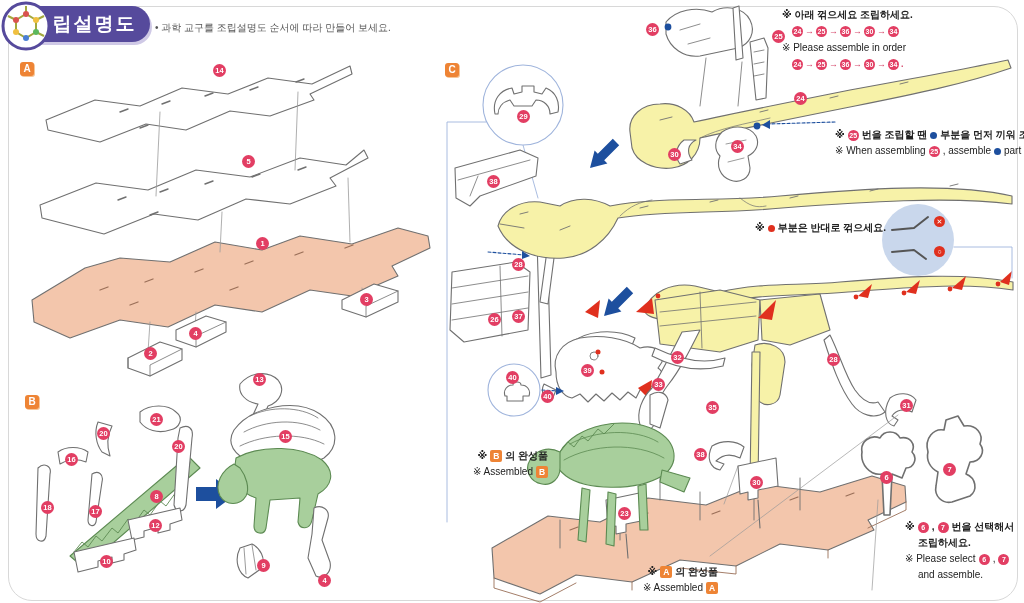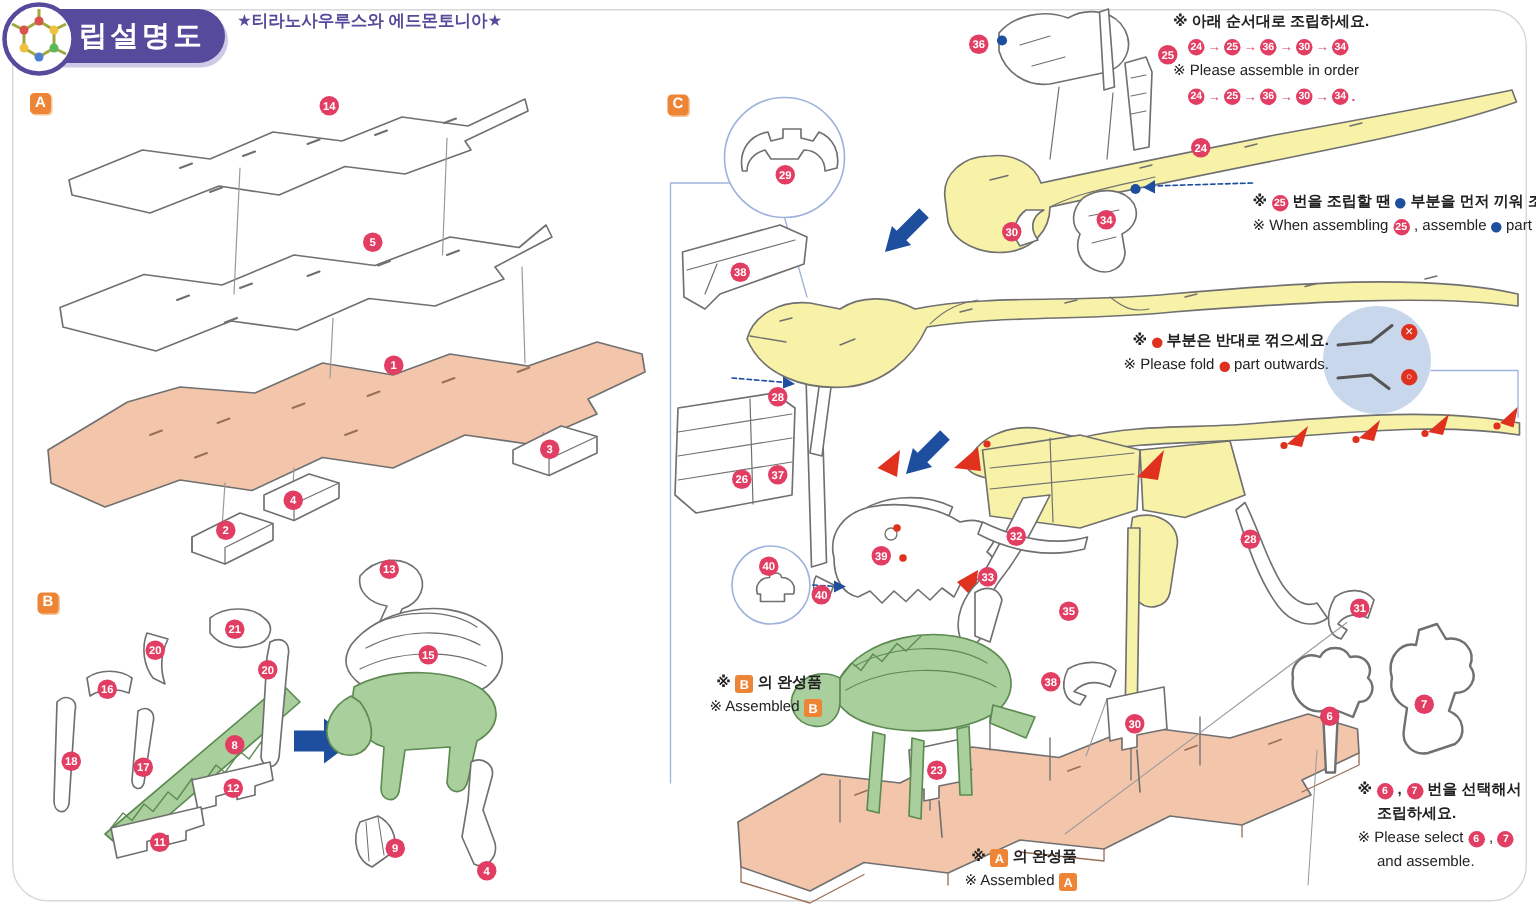--- a/index.html
+++ b/index.html
@@ -265,42 +265,42 @@
       <g stroke="none">
         <circle cx="26" cy="14" r="3" fill="#d9534f"></circle>
           <circle cx="36" cy="20" r="3" fill="#f0c040"></circle>
         <circle cx="36" cy="32" r="3" fill="#5cb85c"></circle>
           <circle cx="26" cy="38" r="3" fill="#4a7fd4"></circle>
         <circle cx="16" cy="32" r="3" fill="#f0c040"></circle>
           <circle cx="16" cy="20" r="3" fill="#d9534f"></circle>
       </g>
     </svg>
   </div>
-  <div class="htitle">★티라노사우루스와 에드몬토니아★</div>
+  <div class="hsub">• 과학 교구를 조립설명도 순서에 따라 만들어 보세요.</div>
 
   <span class="stag" style="left:20px;top:62px">A</span>
   <span class="stag" style="left:25px;top:395px">B</span>
   <span class="stag" style="left:445px;top:63px">C</span>
 
   <span class="pn" style="left:213px;top:64px">14</span>
   <span class="pn" style="left:242px;top:155px">5</span>
   <span class="pn" style="left:256px;top:237px">1</span>
   <span class="pn" style="left:144px;top:347px">2</span>
   <span class="pn" style="left:189px;top:327px">4</span>
   <span class="pn" style="left:360px;top:293px">3</span>
 
   <span class="pn" style="left:97px;top:427px">20</span>
   <span class="pn" style="left:150px;top:413px">21</span>
   <span class="pn" style="left:172px;top:440px">20</span>
   <span class="pn" style="left:65px;top:453px">16</span>
   <span class="pn" style="left:89px;top:505px">17</span>
   <span class="pn" style="left:41px;top:501px">18</span>
   <span class="pn" style="left:150px;top:490px">8</span>
   <span class="pn" style="left:149px;top:519px">12</span>
-  <span class="pn" style="left:100px;top:555px">11</span>
+  <span class="pn" style="left:100px;top:555px">10</span>
   <span class="pn" style="left:253px;top:373px">13</span>
   <span class="pn" style="left:279px;top:430px">15</span>
   <span class="pn" style="left:257px;top:559px">9</span>
   <span class="pn" style="left:318px;top:574px">4</span>
 
   <span class="pn" style="left:646px;top:23px">36</span>
   <span class="pn" style="left:772px;top:30px">25</span>
   <span class="pn" style="left:794px;top:92px">24</span>
   <span class="pn" style="left:731px;top:140px">34</span>
   <span class="pn" style="left:668px;top:148px">30</span>
@@ -320,21 +320,21 @@
   <span class="pn" style="left:900px;top:399px">31</span>
   <span class="pn" style="left:750px;top:476px">30</span>
   <span class="pn" style="left:618px;top:507px">23</span>
   <span class="pn" style="left:880px;top:471px">6</span>
   <span class="pn" style="left:943px;top:463px">7</span>
 
   <span class="mini" style="left:934px;top:216px">✕</span>
   <span class="mini" style="left:934px;top:246px">○</span>
 
   <div class="txt" style="left:782px;top:8px">
-    <div class="ko">※ 아래 순서대로 조립하세요.</div>
+    <div class="ko">※ 아래 꺾으세요 조립하세요.</div>
     <div class="seqrow">
       <span class="ib">24</span>
       <span class="arr">→</span>
       <span class="ib">25</span>
       <span class="arr">→</span>
       <span class="ib">36</span>
       <span class="arr">→</span>
       <span class="ib">30</span>
       <span class="arr">→</span>
       <span class="ib">34</span>
@@ -370,25 +370,20 @@
       <span>part first.</span>
     </div>
   </div>
 
   <div class="txt" style="left:700px;top:219px;width:186px">
     <div class="mixrow right ko">
       <span>※</span>
       <span class="idot red"></span>
       <span>부분은 반대로 꺾으세요.</span>
     </div>
-    <div class="mixrow right en">
-      <span>※ Please fold</span>
-      <span class="idot red"></span>
-      <span>part outwards.</span>
-    </div>
   </div>
 
   <div class="txt" style="left:905px;top:518px">
     <div class="mixrow ko">
       <span>※</span>
       <span class="ib">6</span>
         <span>,</span>
       <span class="ib">7</span>
       <span>번을 선택해서</span>
     </div>

